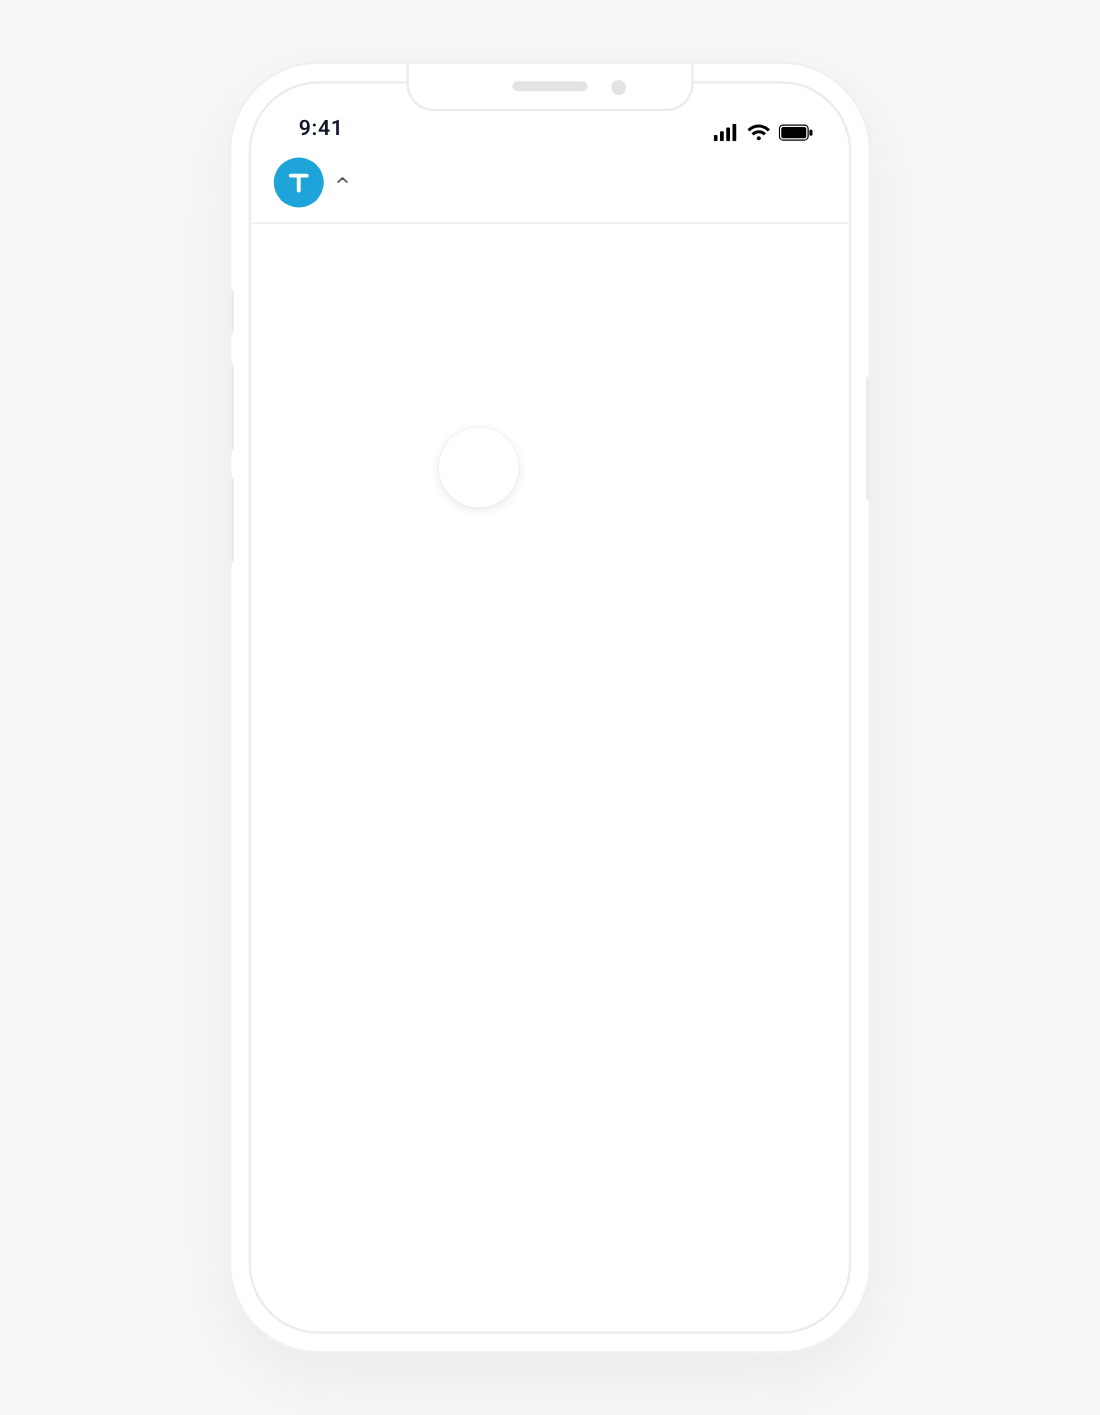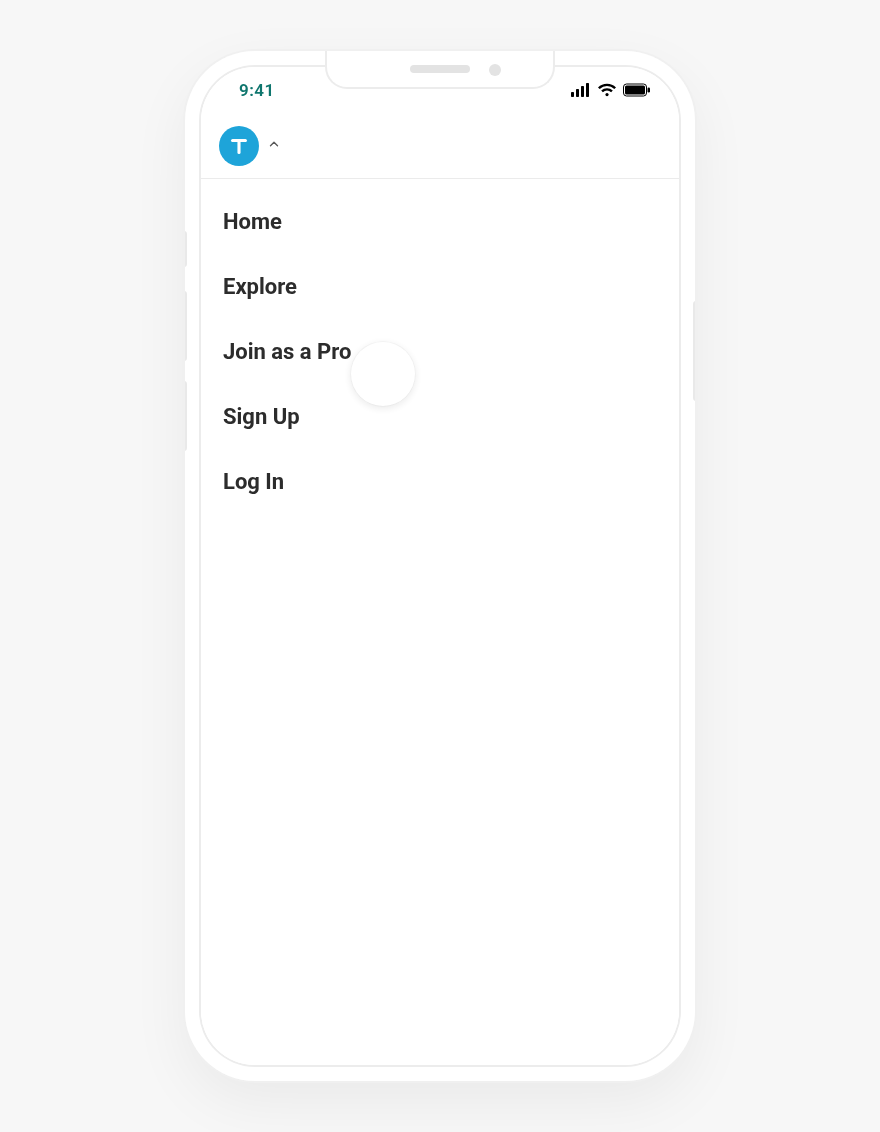--- a/index.html
+++ b/index.html
@@ -84,26 +84,26 @@
     bottom: 16px;
     border-radius: 54px;
     overflow: hidden;
     background: #ffffff;
   }
 
   
   .status-bar {
     height: 46px;
     display: flex;
-    align-items: center;
+    align-items: flex-end;
     justify-content: space-between;
     padding: 0 28px;
     font-size: 17px;
     font-weight: 600;
-    color: #0f766e;
+    color: #0f172a;
   }
   .status-time { padding-left: 10px; letter-spacing: 0.5px; }
   .status-icons { display: flex; align-items: center; gap: 6px; }
 
   
   .app-header {
     height: 66px;
     display: flex;
     align-items: center;
     padding: 0 18px;
@@ -193,24 +193,17 @@
           <path d="M12 6 V19" stroke="#fff" stroke-width="3.4" stroke-linecap="round"></path>
         </svg>
       </span>
       <span class="chevron-up">
         <svg width="14" height="14" viewBox="0 0 24 24" fill="none">
           <path d="M6 15 L12 9 L18 15" stroke="#5b5b5b" stroke-width="2.4" stroke-linecap="round" stroke-linejoin="round"></path>
         </svg>
       </span>
     </div>
 
-    <nav class="menu">
-      <div class="menu-item">Home</div>
-      <div class="menu-item">Explore</div>
-      <div class="menu-item">Join as a Pro</div>
-      <div class="menu-item">Sign Up</div>
-      <div class="menu-item">Log In</div>
-    </nav>
 
     <div class="touch-spot" style="left:150px; top:275px;"></div>
 
   </div>
 </div>
 
 </body></html>

